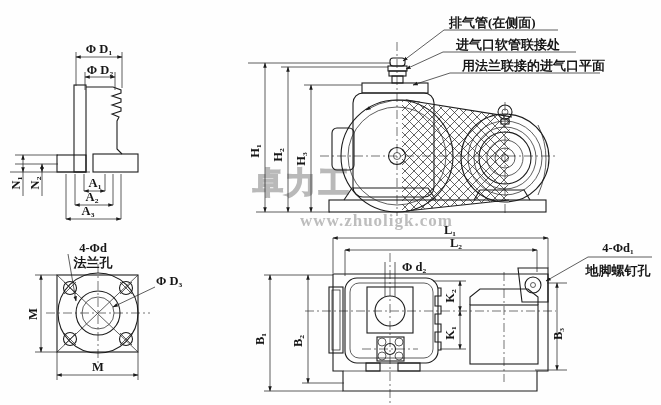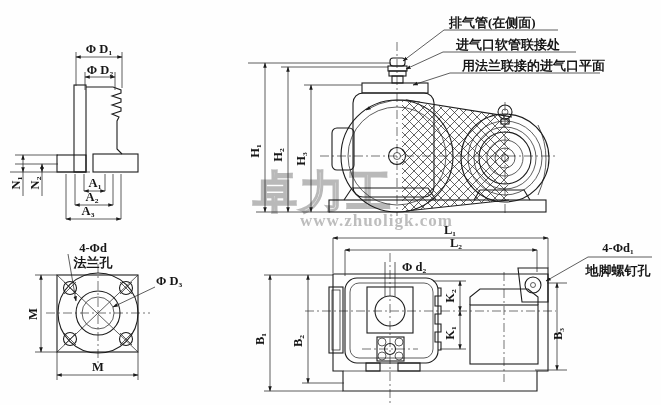--- a/index.html
+++ b/index.html
@@ -1,19 +1,19 @@
 <!DOCTYPE html>
 <html><head>
 <meta charset="utf-8">
 <style>
   html,body{margin:0;padding:0;background:#fff;}
   .stage{position:relative;width:661px;height:405px;background:#fefefe;overflow:hidden;
          font-family:"Liberation Serif","DejaVu Serif",serif;}
   .wm{position:absolute;z-index:0;color:#c8c8c8;font-weight:bold;user-select:none;}
-  .wm-brand{left:253px;top:163px;font-size:44px;letter-spacing:3px;
+  .wm-brand{left:253px;top:163px;font-size:30px;letter-spacing:3px;
             color:rgba(255,255,255,0);-webkit-text-stroke:1.6px #b9b9b9;}
   .wm-url{left:257px;top:211px;font-size:17px;color:#bdbdbd;letter-spacing:1px;margin-left:43px;}
   svg{position:absolute;left:0;top:0;z-index:1;}
   svg text{font-family:"Liberation Serif","DejaVu Serif",serif;fill:#171717;}
   .dim{font-size:12.5px;font-weight:bold;}
   .cjk{font-size:13px;font-weight:bold;}
   .ln{stroke:#1c1c1c;stroke-width:1.1;fill:none;}
   .tn{stroke:#2a2a2a;stroke-width:0.75;fill:none;}
   .cl{stroke:#3a3a3a;stroke-width:0.7;fill:none;stroke-dasharray:9 3 2 3;}
 </style>

